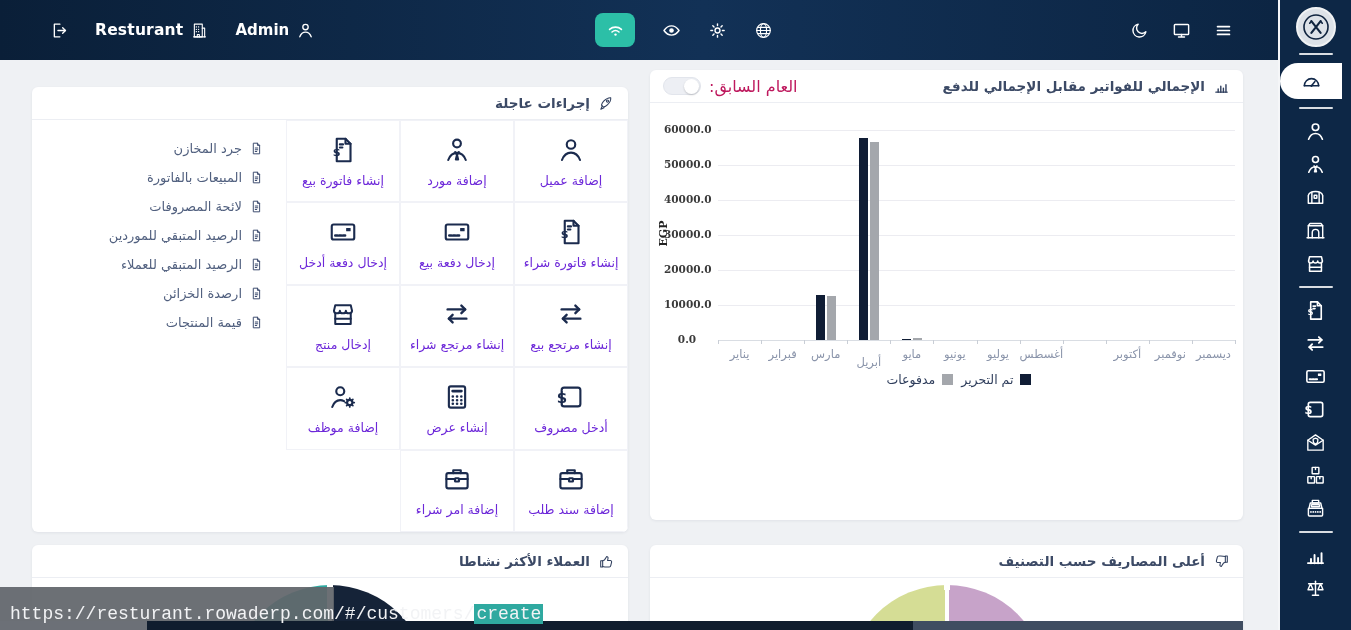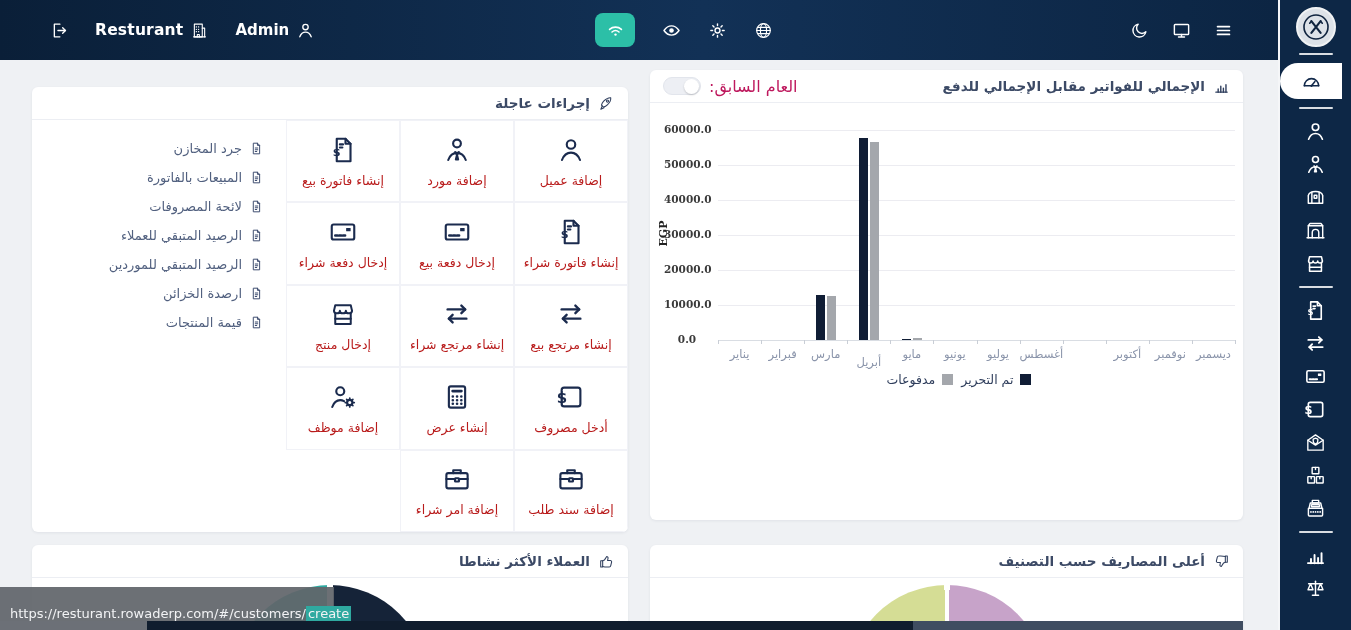--- a/index.html
+++ b/index.html
@@ -51,21 +51,21 @@
   .card-header .hdr-icon svg { width:17px; height:17px; }
   .card-title { font-size:13.5px; font-weight:600; }
   .hdr-spacer { flex:1; }
 
   
   .quick-body { display:flex; height:412px; }
   .tiles-grid { width:342px; display:grid; grid-template-columns:repeat(3,1fr); grid-auto-rows:82.4px; }
   .tile { border:1px solid #f1f2f7; display:flex; flex-direction:column; align-items:center; justify-content:center;
     gap:8px; cursor:pointer; background:#fff; }
   .tile svg { width:30px; height:30px; color:#1b2b4e; }
-  .tile-label { font-size:12.5px; color:#b91c1c; font-weight:500; white-space:nowrap; }
+  .tile-label { font-size:12.5px; color:#6d28d9; font-weight:500; white-space:nowrap; }
   .links-col { flex:1; display:flex; flex-direction:column; align-items:flex-start; padding:16px 22px 0 0; gap:4px; }
   .report-link { display:flex; align-items:center; gap:7px; height:25px; color:#51607f; font-size:13px; cursor:pointer; }
   .report-link svg { width:15px; height:15px; color:#3f4e70; }
 
   
   .toggle-label { font-size:16px; color:#be185d; }
   .toggle { width:38px; height:18px; border-radius:10px; background:#edeff4; border:1px solid #e2e5ec; position:relative; cursor:pointer; }
   .toggle .knob { position:absolute; top:.5px; right:1px; width:15px; height:15px; border-radius:50%; background:#fff;
     box-shadow:0 1px 2px rgba(0,0,0,.18); }
   .chart-area { position:absolute; top:33px; left:0; right:0; bottom:0; direction:ltr; }
@@ -84,21 +84,21 @@
 
   
   .pie { position:absolute; border-radius:50%; left:50%; transform:translateX(-50%); }
   .pie-cust { width:196px; height:196px; top:40px;
     background:conic-gradient(from 0deg,#fff 0 2deg,#152338 2deg 170deg,#2ea9a1 170deg 358deg,#fff 358deg 360deg); }
   .pie-exp { width:200px; height:200px; top:40px;
     background:conic-gradient(from 0deg,#fff 0 1.5deg,#c7a3c9 1.5deg 178deg,#d5dd95 178deg 358.5deg,#fff 358.5deg 360deg); }
 
   
   .status-bar { position:absolute; left:0; bottom:9px; height:21px; width:334px; background:rgba(97,101,106,.93);
-    color:#f2f3f5; font-size:13px; line-height:20px; padding:17px 10px; direction:ltr; z-index:30; white-space:nowrap; }
+    color:#f2f3f5; font-size:18px; line-height:20px; padding:17px 10px; direction:ltr; z-index:30; white-space:nowrap;font-family:Liberation Mono, monospace; }
   .status-bar .hl { background:#2fa9a0; padding:0 2px; }
   .strip { position:absolute; bottom:0; height:9px; z-index:29; }
   .strip-c { left:0; width:147px; background:#6c7077; }
   .strip-a { left:147px; width:766px; background:#101d2e; }
   .strip-b { left:913px; width:330px; background:#3f4d61; }
 </style>
 </head>
 <body>
 
 <div id="app">
@@ -408,21 +408,21 @@
             <span class="tile-label">إدخال دفعة بيع</span>
           </div>
           <div class="tile">
             <span style="display:flex">
               <svg viewBox="0 0 24 24" fill="none" stroke="currentColor" stroke-width="1.7" stroke-linecap="round" stroke-linejoin="round">
                 <rect x="3" y="6" width="18" height="12" rx="1.5"></rect>
                 <rect x="14.5" y="8.8" width="3.6" height="2.6" rx=".4" fill="currentColor" stroke="none"></rect>
                 <path d="M5.8 14.8h1.7M8.9 14.8h1.7M12 14.8h1.7" stroke-width="2"></path>
               </svg>
             </span>
-            <span class="tile-label">إدخال دفعة شراء</span>
+            <span class="tile-label">إدخال دفعة أدخل</span>
           </div>
           <div class="tile">
             <span style="display:flex">
               <svg viewBox="0 0 24 24" fill="none" stroke="currentColor" stroke-width="1.9" stroke-linecap="round" stroke-linejoin="round">
                 <path d="M4.5 8.3h14"></path>
                 <path d="M15.5 5.3l3 3-3 3"></path>
                 <path d="M19.5 15.7h-14"></path>
                 <path d="M8.5 12.7l-3 3 3 3"></path>
               </svg>
             </span>
@@ -535,31 +535,31 @@
             <span>لائحة المصروفات</span>
           </div>
           <div class="report-link">
             <span style="display:flex">
               <svg viewBox="0 0 24 24" fill="none" stroke="currentColor" stroke-width="1.6" stroke-linecap="round" stroke-linejoin="round">
                 <path d="M7.5 3.5h6l3.5 3.5v13.5H7.5z"></path>
                 <path d="M13.5 3.5V7H17"></path>
                 <path d="M10 11.2h4M10 14h4M10 16.8h2.4"></path>
               </svg>
             </span>
-            <span>الرصيد المتبقي للعملاء</span>
+            <span>الرصيد المتبقي للموردين</span>
           </div>
           <div class="report-link">
             <span style="display:flex">
               <svg viewBox="0 0 24 24" fill="none" stroke="currentColor" stroke-width="1.6" stroke-linecap="round" stroke-linejoin="round">
                 <path d="M7.5 3.5h6l3.5 3.5v13.5H7.5z"></path>
                 <path d="M13.5 3.5V7H17"></path>
                 <path d="M10 11.2h4M10 14h4M10 16.8h2.4"></path>
               </svg>
             </span>
-            <span>الرصيد المتبقي للموردين</span>
+            <span>الرصيد المتبقي للعملاء</span>
           </div>
           <div class="report-link">
             <span style="display:flex">
               <svg viewBox="0 0 24 24" fill="none" stroke="currentColor" stroke-width="1.6" stroke-linecap="round" stroke-linejoin="round">
                 <path d="M7.5 3.5h6l3.5 3.5v13.5H7.5z"></path>
                 <path d="M13.5 3.5V7H17"></path>
                 <path d="M10 11.2h4M10 14h4M10 16.8h2.4"></path>
               </svg>
             </span>
             <span>ارصدة الخزائن</span>

